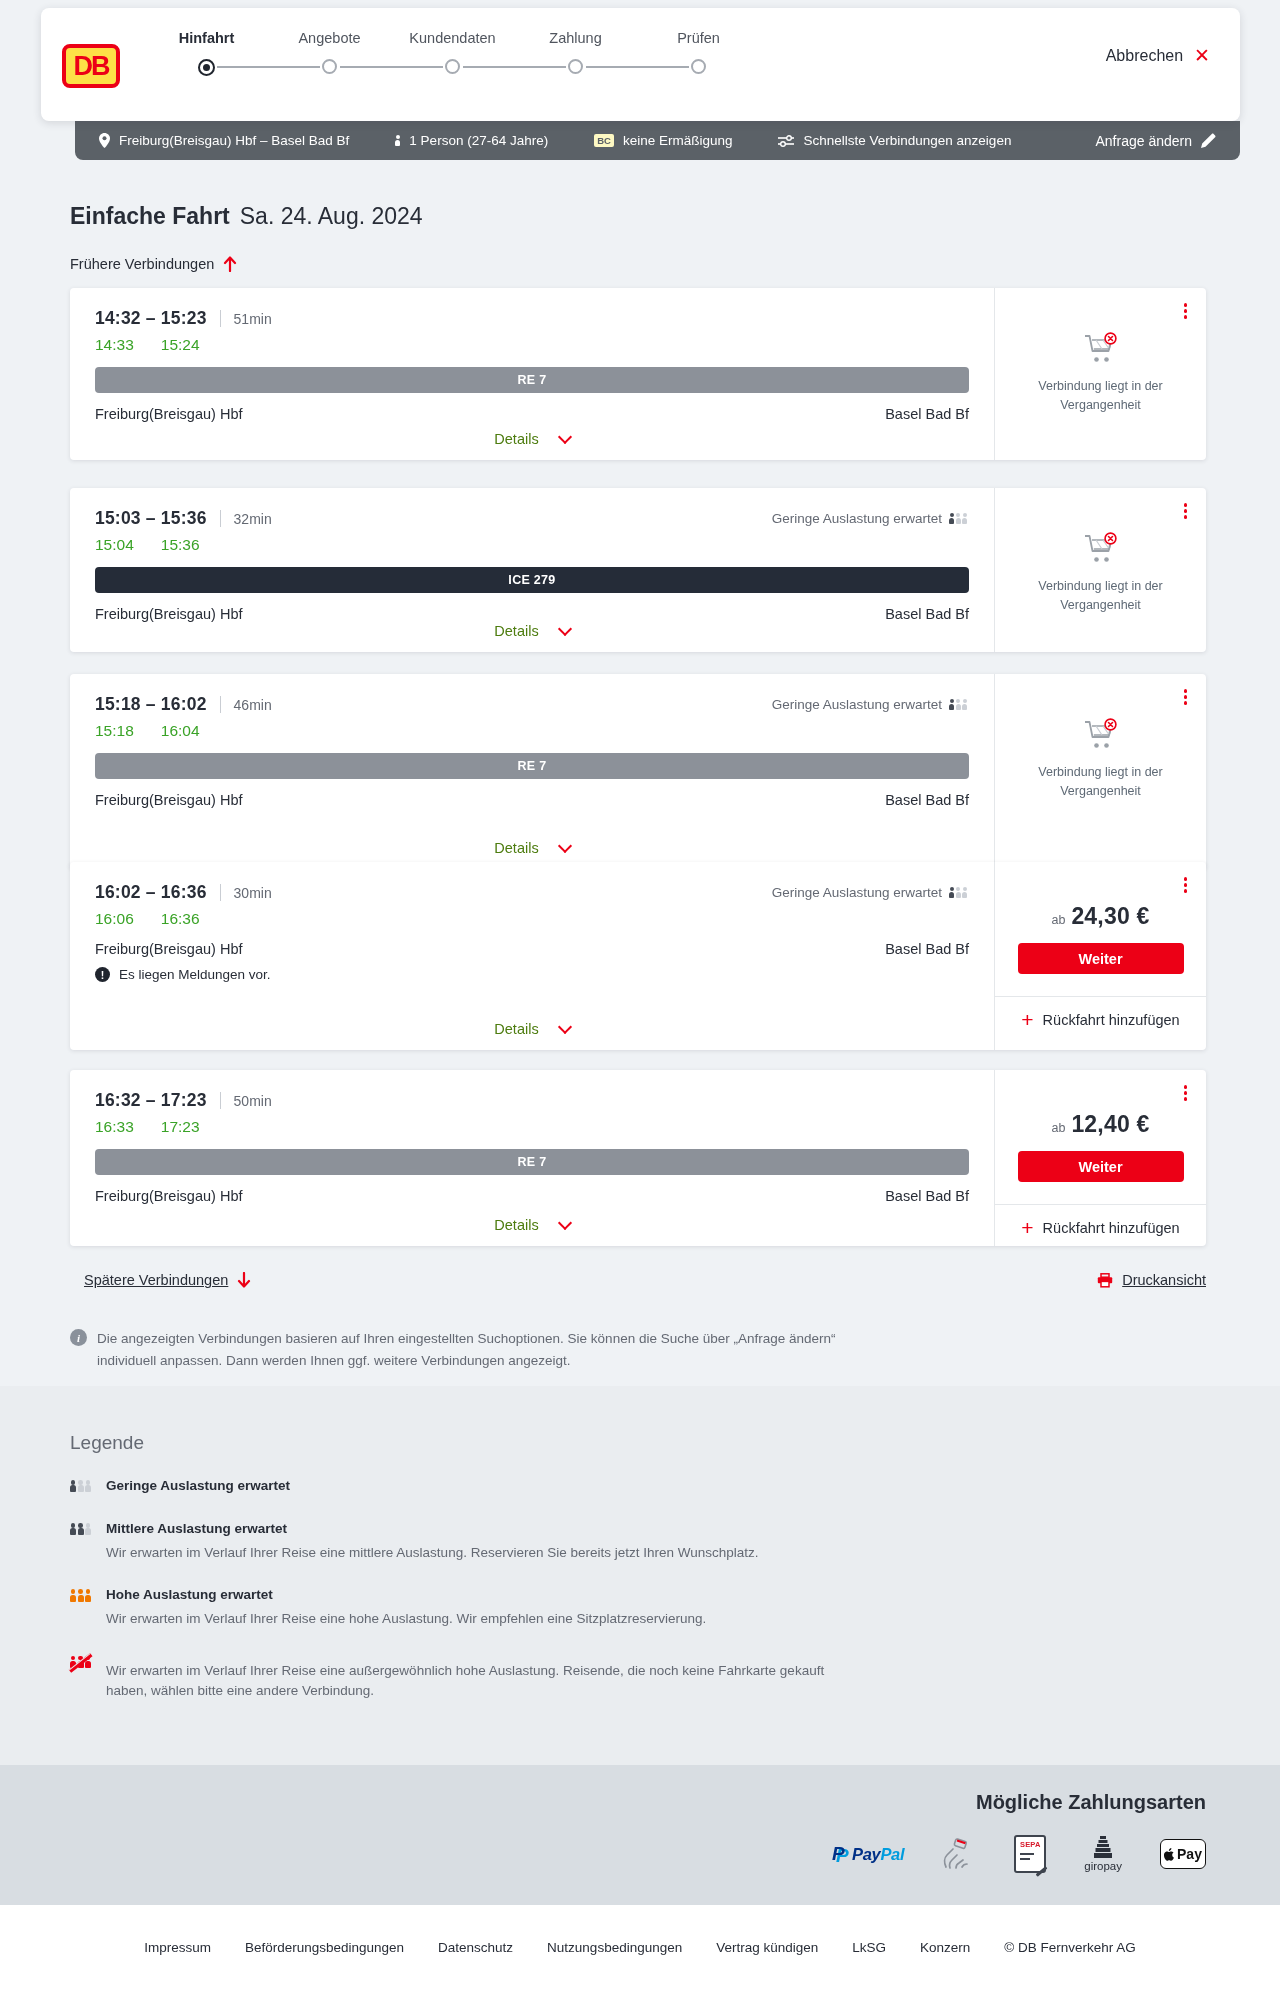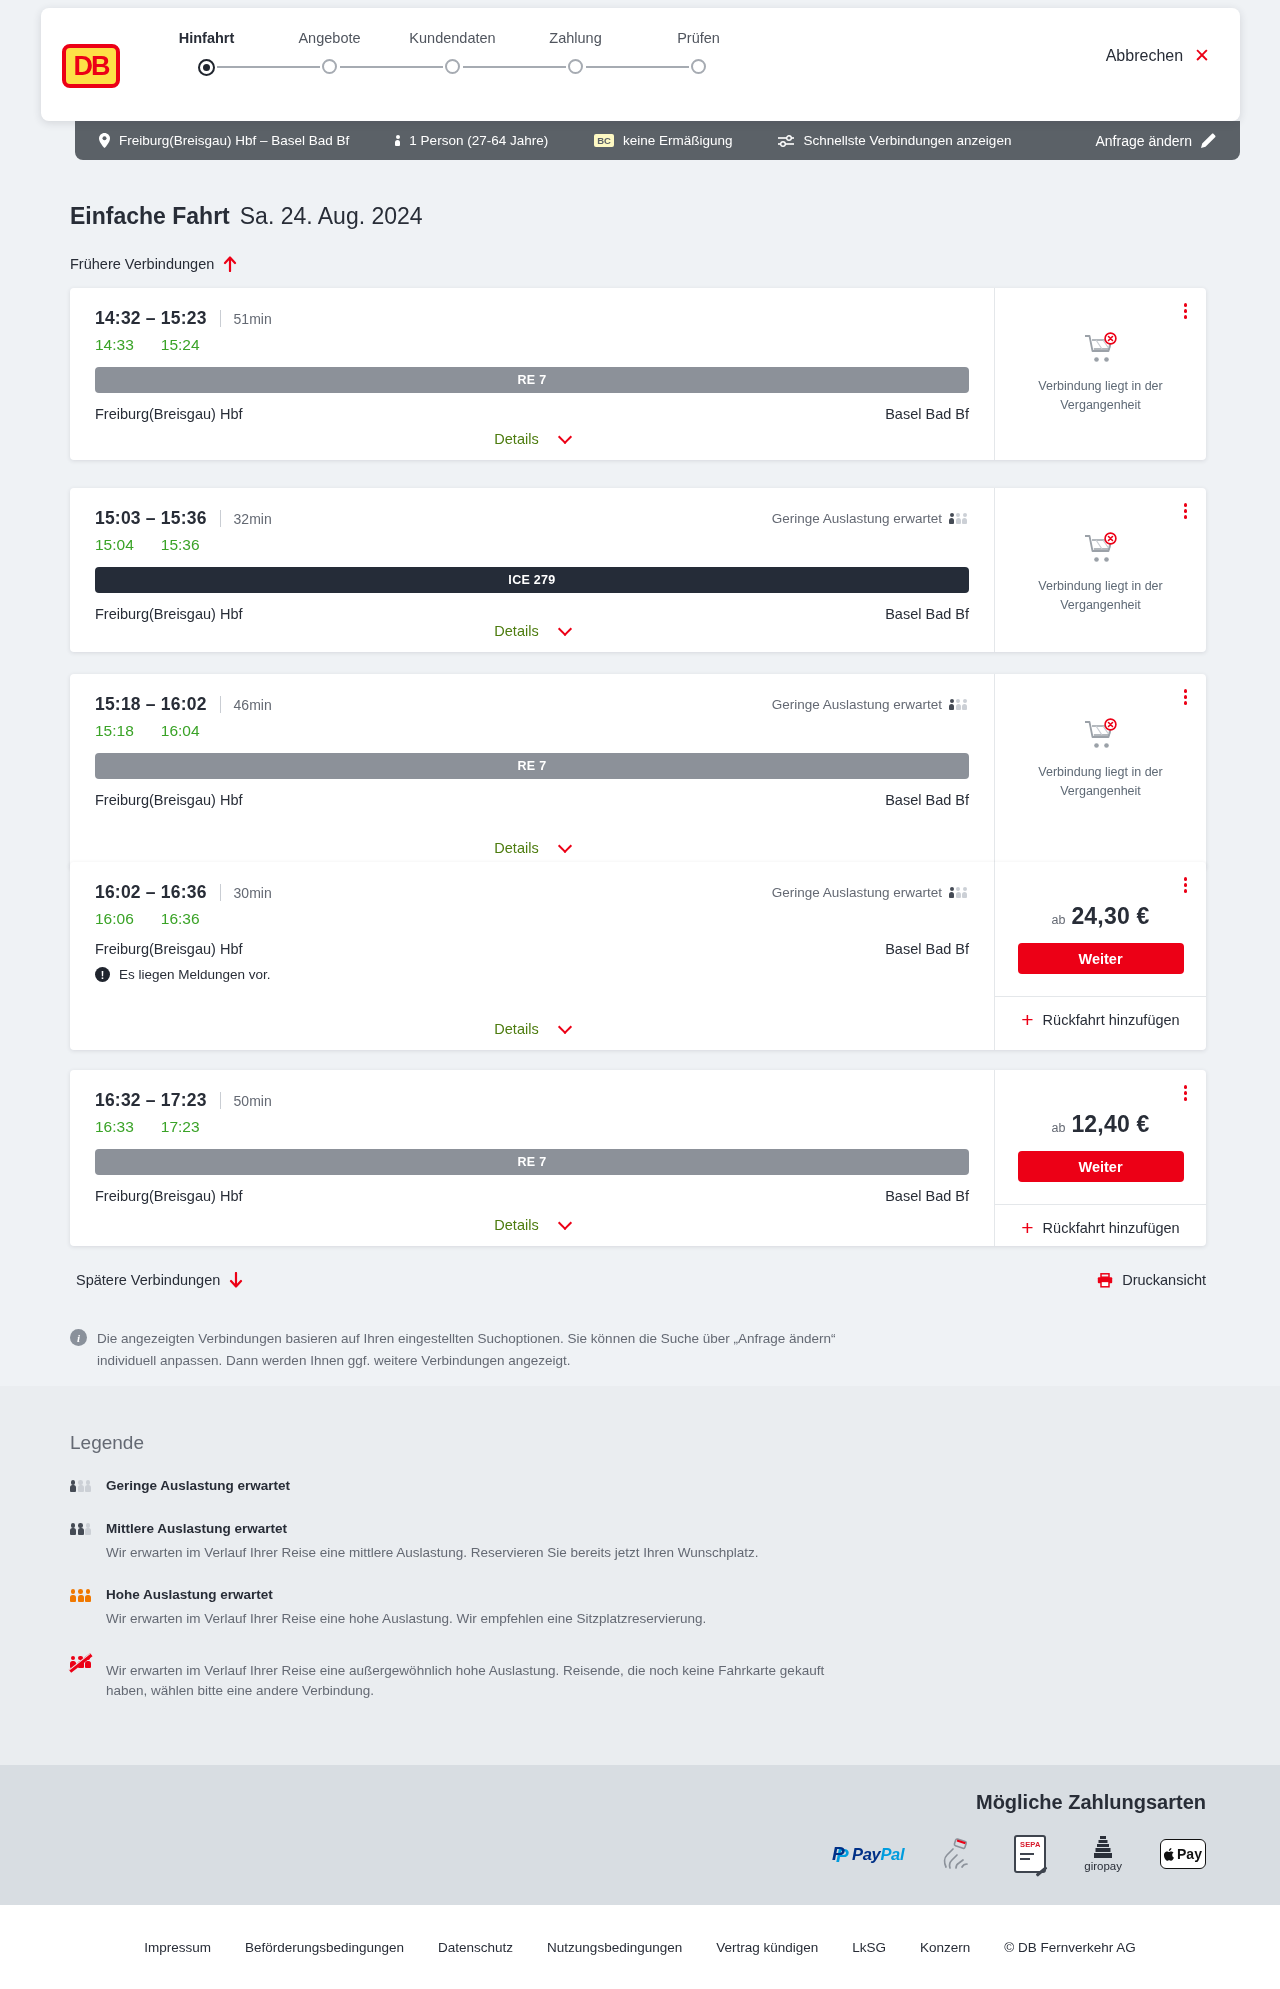--- a/index.html
+++ b/index.html
@@ -60,21 +60,21 @@
     background:#fef9c3;color:#5b6167;font-weight:700;font-size:9.5px;
     border-radius:2px;padding:2px 3px;line-height:1;
   }
 
   
   .page-title{position:absolute;left:70px;top:203px;font-size:23px;}
   .page-title .b{font-weight:800;}
   .page-title .d{font-weight:400;margin-left:10px;}
   .nav-link{display:flex;align-items:center;gap:9px;font-size:14.5px;color:#282d37;cursor:pointer;}
   .earlier{position:absolute;left:70px;top:256px;}
-  .later-row{position:absolute;left:76px;right:74px;top:1272px;display:flex;justify-content:space-between;align-items:center;}
+  .later-row{position:absolute;left:84px;right:74px;top:1272px;display:flex;justify-content:space-between;align-items:center;text-decoration:underline;}
 
   
   .card{
     position:absolute;left:70px;width:1136px;background:#fff;border-radius:4px;
     box-shadow:0 1px 4px rgba(40,45,55,.12);display:flex;box-sizing:border-box;
   }
   .card-main{flex:1;padding:20px 25px 0 25px;position:relative;}
   .card-side{width:211px;border-left:1px solid #e4e7ea;position:relative;flex-shrink:0;}
   .times-row{display:flex;align-items:center;}
   .times{font-size:17.5px;font-weight:800;letter-spacing:.2px;}

